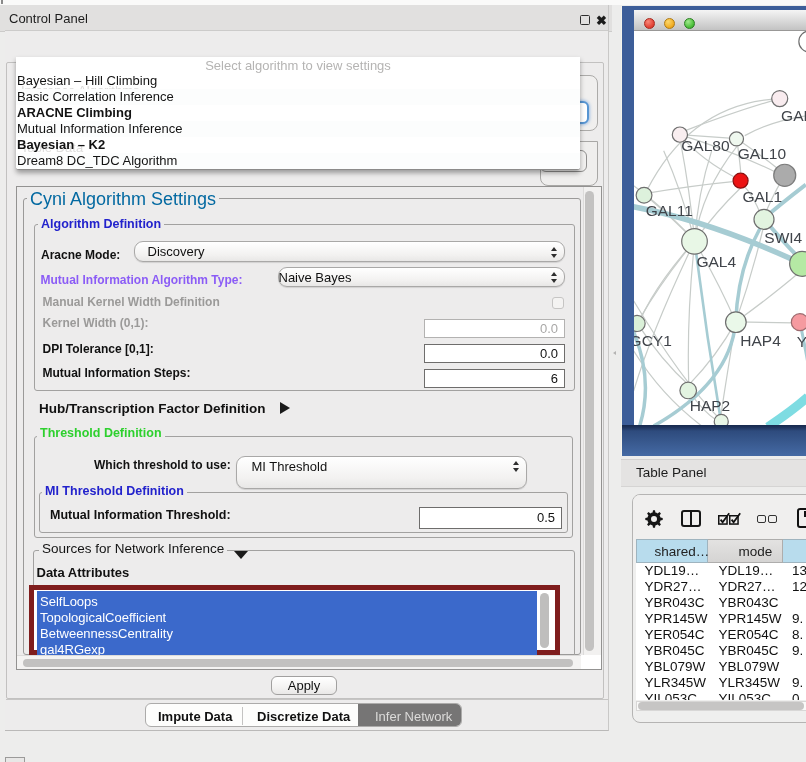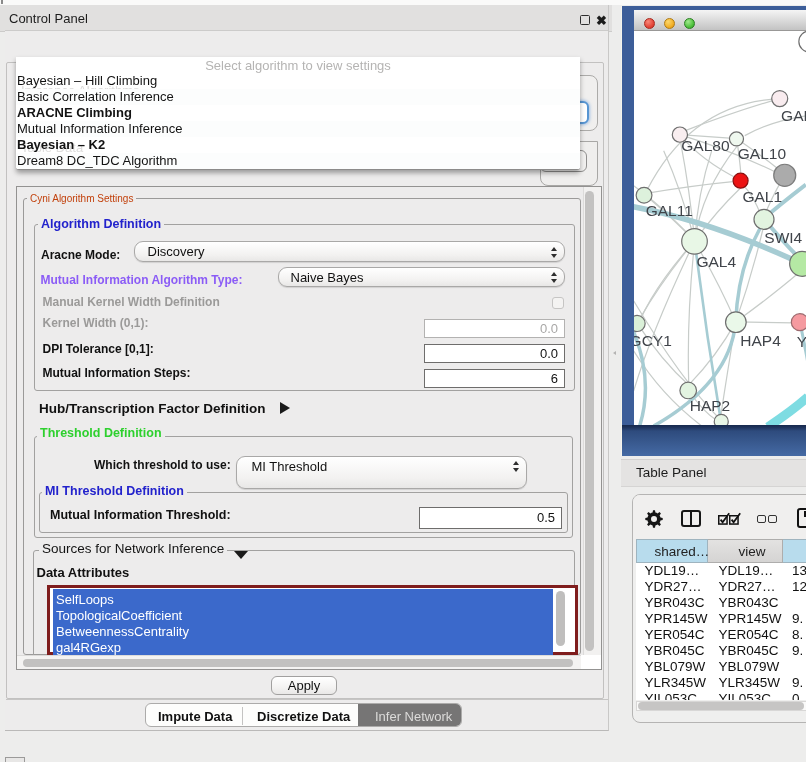--- a/index.html
+++ b/index.html
@@ -20,30 +20,30 @@
 
   <div class="abs" style="left:0;top:0;width:100%;height:26px;background:#e1e0df;border-bottom:1px solid #cccbca;"></div>
   <div class="abs" style="left:4px;top:6px;font-size:13px;color:#1c1c1c;">Control Panel</div>
   <div class="abs" style="left:575px;top:10px;width:9.5px;height:9.5px;border:1.5px solid #2e2e2e;border-radius:1.5px;"></div>
   <div class="abs" style="left:591px;top:8px;font-size:13px;font-weight:bold;color:#1b1b1b;">✖</div>
 
 
   <div class="abs" id="scrollpane" style="left:11px;top:181px;width:586px;height:484px;border:1px solid #939291;background:#edecec;overflow:hidden;">
 
     <div class="abs" style="left:5.5px;top:10.5px;width:558.5px;height:457px;border:1px solid #9b9a99;border-radius:3px;"></div>
-    <div class="fsleg" style="left:10px;top:6px;font-size:10px;color:#c2410c;">Cyni Algorithm Settings</div>
+    <div class="fsleg" style="left:10px;top:6px;font-size:18px;color:#0369a1;">Cyni Algorithm Settings</div>
 
     <div class="abs" style="left:17px;top:37px;width:540.5px;height:167px;border:1px solid #a2a1a0;border-radius:3px;"></div>
     <div class="fsleg" style="left:21px;top:30.5px;font-size:12.5px;font-weight:bold;color:#2222cc;">Algorithm Definition</div>
 
     <div class="abs b" style="left:24px;top:60.5px;font-size:12px;color:#111;">Aracne Mode:</div>
     <div class="abs combo" style="left:116.5px;top:54px;width:431.5px;height:20.5px;"><span style="padding-left:13px;margin-top:38px;">Discovery</span><span class="updn"></span></div>
 
     <div class="abs b" style="left:23.5px;top:85.5px;font-size:12px;color:#8b5cf6;">Mutual Information Algorithm Type:</div>
-    <div class="abs combo" style="left:260.5px;top:79.5px;width:287.5px;height:20.5px;"><span style="padding-left:12px;">Naive Bayes</span><span class="updn"></span></div>
+    <div class="abs combo" style="left:260.5px;top:79.5px;width:287.5px;height:20.5px;"><span style="">Naive Bayes</span><span class="updn"></span></div>
 
     <div class="abs b" style="left:25.5px;top:107.5px;font-size:12px;color:#9b9a99;">Manual Kernel Width Definition</div>
     <div class="abs" style="left:534.5px;top:109.5px;width:12.5px;height:12.5px;border:1px solid #c6c5c4;border-radius:3px;background:#f4f3f2;"></div>
 
     <div class="abs b" style="left:25.5px;top:129px;font-size:12px;color:#9b9a99;">Kernel Width (0,1):</div>
     <div class="abs inp" style="left:407px;top:131.5px;width:141px;height:19.5px;border-color:#b3b2b1;color:#a9a8a7;">0.0</div>
 
     <div class="abs b" style="left:25.5px;top:154.5px;font-size:12px;color:#111;">DPI Tolerance [0,1]:</div>
     <div class="abs inp" style="left:407px;top:156.5px;width:141px;height:19.5px;">0.0</div>
 
@@ -63,21 +63,21 @@
     <div class="fsleg" style="left:25px;top:298px;font-size:12.5px;font-weight:bold;color:#2222cc;">MI Threshold Definition</div>
 
     <div class="abs b" style="left:33px;top:321px;font-size:12.5px;color:#111;">Mutual Information Threshold:</div>
     <div class="abs inp" style="left:401.5px;top:320px;width:143.5px;height:22px;line-height:20px;">0.5</div>
 
     <div class="abs" style="left:16px;top:362.9px;width:541.5px;height:106px;border:1px solid #a2a1a0;border-radius:3px 3px 0 0;"></div>
     <div class="fsleg" style="left:22px;top:356.3px;font-size:13.5px;color:#141414;">Sources for Network Inference</div>
     <div class="abs" style="left:217px;top:364px;width:0;height:0;border-top:8px solid #1a1a1a;border-left:7px solid transparent;border-right:7px solid transparent;"></div>
     <div class="abs b" style="left:19.5px;top:378px;font-size:13px;color:#111;">Data Attributes</div>
 
-    <div class="abs" style="left:30px;top:397.5px;width:531px;height:70.5px;border:3px solid #7f1d1d;background:#ffffff;">
+    <div class="abs" style="left:12px;top:397.5px;width:531px;height:70.5px;border:5px solid #7f1d1d;background:#ffffff;">
       <div class="abs" style="left:2.5px;top:1px;width:500.5px;height:68.5px;background:#3b69cb;"></div>
       <div class="abs" style="left:6px;top:4px;font-size:13px;color:#ffffff;line-height:16.1px;">SelfLoops<br>TopologicalCoefficient<br>BetweennessCentrality<br>gal4RGexp</div>
       <div class="abs" style="left:506px;top:3.5px;width:9px;height:54.5px;background:#bfbebd;border-radius:4.5px;"></div>
     </div>
 
     <div class="abs" style="left:566px;top:0;width:18px;height:468px;background:#f2f1f0;border-left:1px solid #dcdbda;"></div>
     <div class="abs" style="left:567.5px;top:4px;width:9px;height:460px;background:#c3c2c1;border-radius:4.5px;"></div>
 
     <div class="abs" style="left:0;top:468px;width:564px;height:14.5px;background:#f4f3f2;border-top:1px solid #dcdbda;"></div>
     <div class="abs" style="left:6px;top:471.5px;width:550px;height:8px;background:#c2c1c0;border-radius:4px;"></div>
@@ -248,21 +248,21 @@
   <div class="abs ub" style="left:124.5px;top:20px;"></div>
   <div class="abs ub" style="left:135.5px;top:20px;"></div>
 
   <div class="abs" style="left:164.5px;top:13.5px;width:18px;height:20px;border:2.5px solid #111;border-radius:3px;"></div>
   <div class="abs" style="left:171.5px;top:16px;width:2.5px;height:6.5px;background:#111;"></div>
 
   <div class="abs" style="left:3px;top:44.5px;width:72px;height:23.5px;background:#b8dced;border:1px solid #9fb4bf;"></div>
   <div class="abs" style="left:75px;top:44.5px;width:75.5px;height:23.5px;background:linear-gradient(#e3e2e1,#d5d4d3);border:1px solid #aeadac;border-left:none;"></div>
   <div class="abs" style="left:150.5px;top:44.5px;width:49px;height:23.5px;background:#b8dced;border:1px solid #9fb4bf;border-left:none;"></div>
   <div class="abs" style="left:22px;top:49px;font-size:13.5px;color:#222;">shared…</div>
-  <div class="abs" style="left:106px;top:49px;font-size:13.5px;color:#222;">view</div>
+  <div class="abs" style="left:106px;top:49px;font-size:13.5px;color:#222;">mode</div>
 
   <div class="abs" style="left:3px;top:68px;width:196px;height:137.5px;background:#ffffff;overflow:hidden;">
     <div class="abs rc1">YDL19…</div>
       <div class="abs rc2">YDL19…</div>
       <div class="abs rc3">13</div>
     <div class="abs rc1" style="top:16.1px;">YDR27…</div>
       <div class="abs rc2" style="top:16.1px;">YDR27…</div>
       <div class="abs rc3" style="top:16.1px;">12</div>
     <div class="abs rc1" style="top:32.2px;">YBR043C</div>
       <div class="abs rc2" style="top:32.2px;">YBR043C</div>

